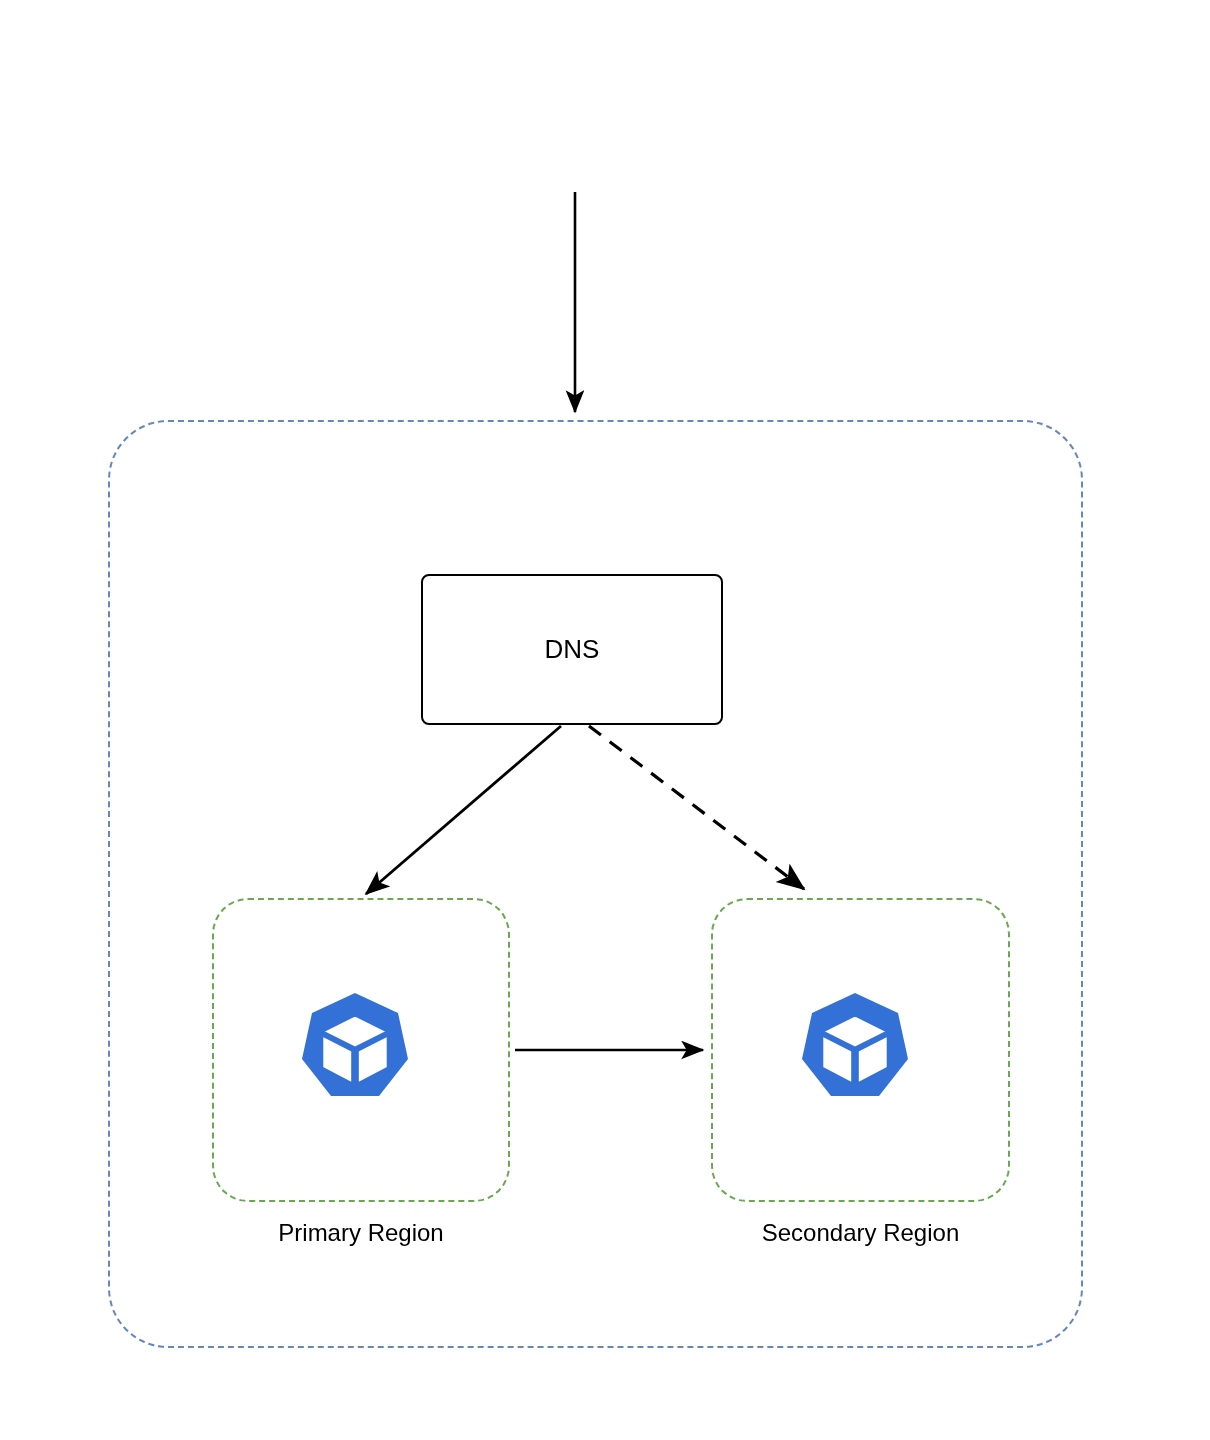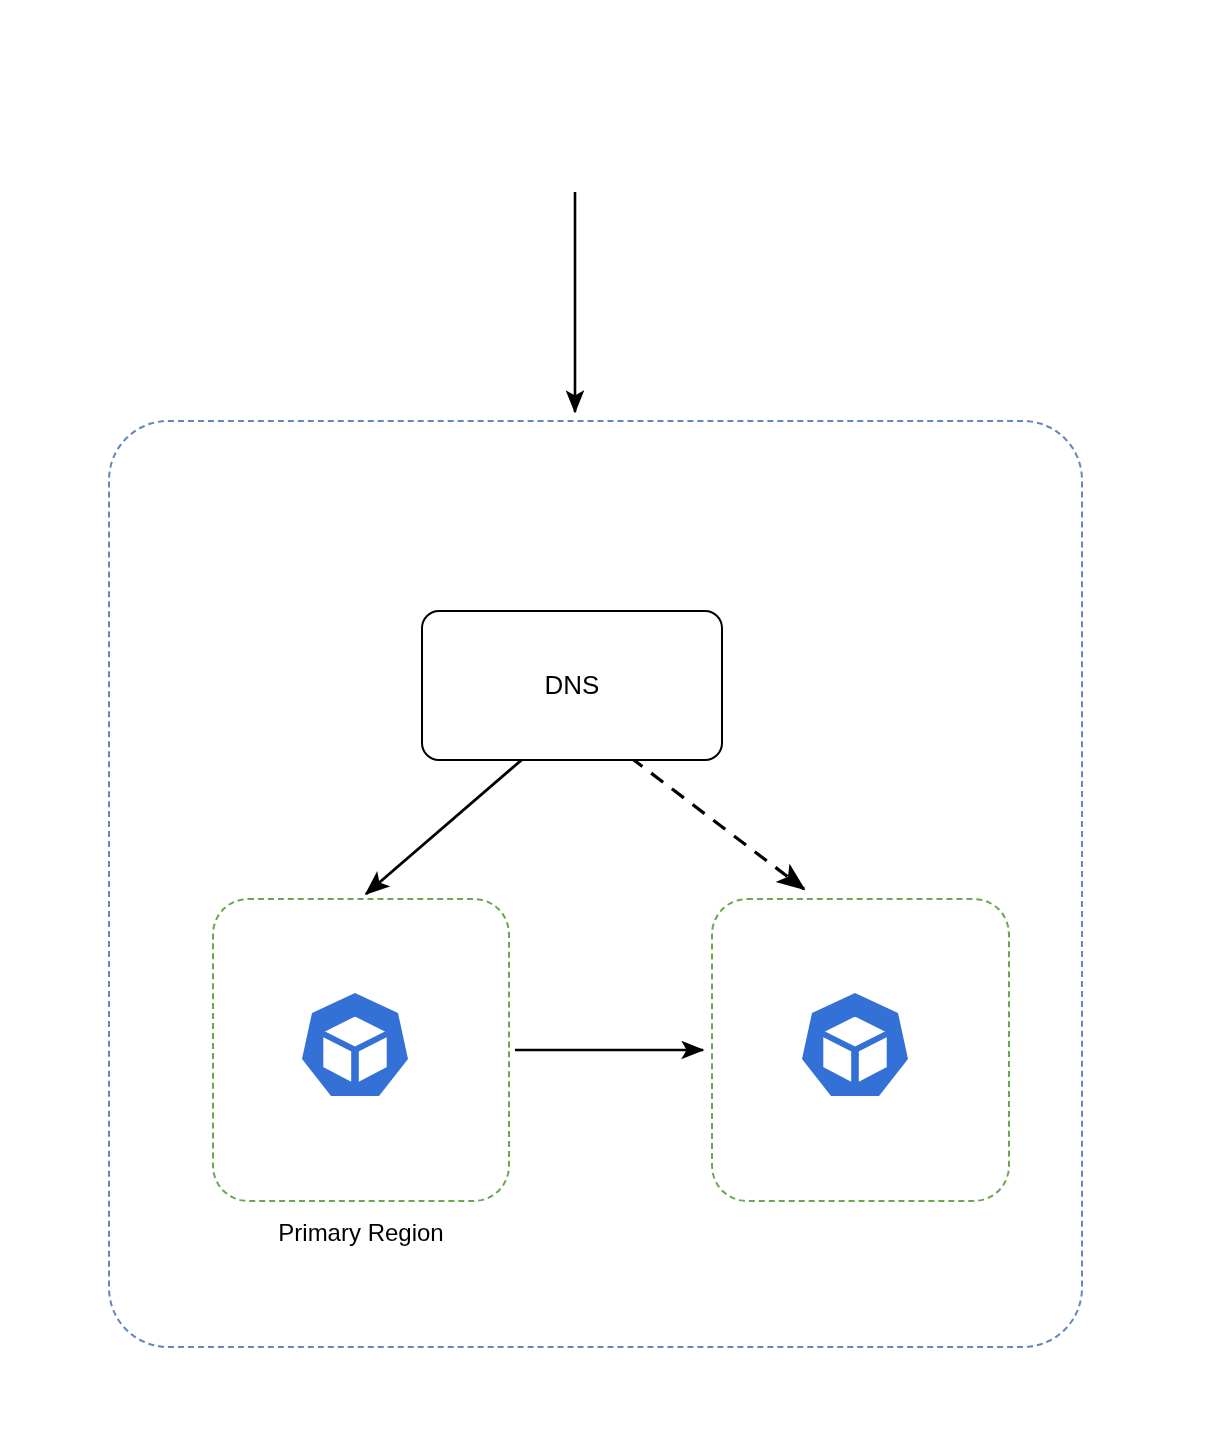--- a/index.html
+++ b/index.html
@@ -54,22 +54,21 @@
     border-radius: 60px;
     background: transparent;
   }
   
   #dns-node {
     left: 421px;
     top: 574px;
     width: 302px;
     height: 151px;
     border: 2.5px solid #000000;
-    border-radius: 18px;
-    margin-top: 36px;
+    border-radius: 8px;
   }
   #dns-node .node-label {
     font-size: 26px;
     color: #000000;
   }
   
   .region-box {
     border: 2.5px dashed #6aa84f;
     border-radius: 36px;
     background: transparent;
@@ -172,14 +171,15 @@
 
   <div class="k8s-logo" id="secondary-k8s-logo">
     <svg viewBox="0 0 120 120" xmlns="http://www.w3.org/2000/svg">
       <path d="M60 3 L103 23 L113 69 L84 106 L36 106 L7 69 L17 23 Z" fill="#3371d6"></path>
       <path d="M60 25 L93 41.5 L60 58 L27 41.5 Z" fill="#ffffff" stroke="#3371d6" stroke-width="2.6" stroke-linejoin="round"></path>
       <path d="M27 45 L57.5 60.5 L57.5 94 L27 78 Z" fill="#ffffff" stroke="#3371d6" stroke-width="2.6" stroke-linejoin="round"></path>
       <path d="M93 45 L62.5 60.5 L62.5 94 L93 78 Z" fill="#ffffff" stroke="#3371d6" stroke-width="2.6" stroke-linejoin="round"></path>
     </svg>
   </div>
 
+  <div class="region-caption" id="secondary-region-caption">Secondary Region</div>
 
 </div>
 
 </body></html>

